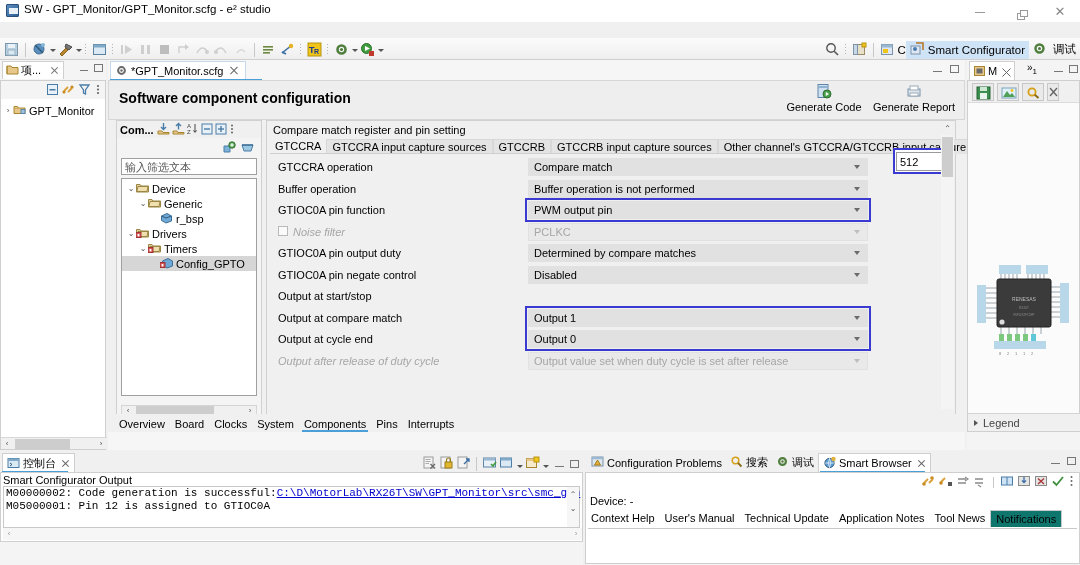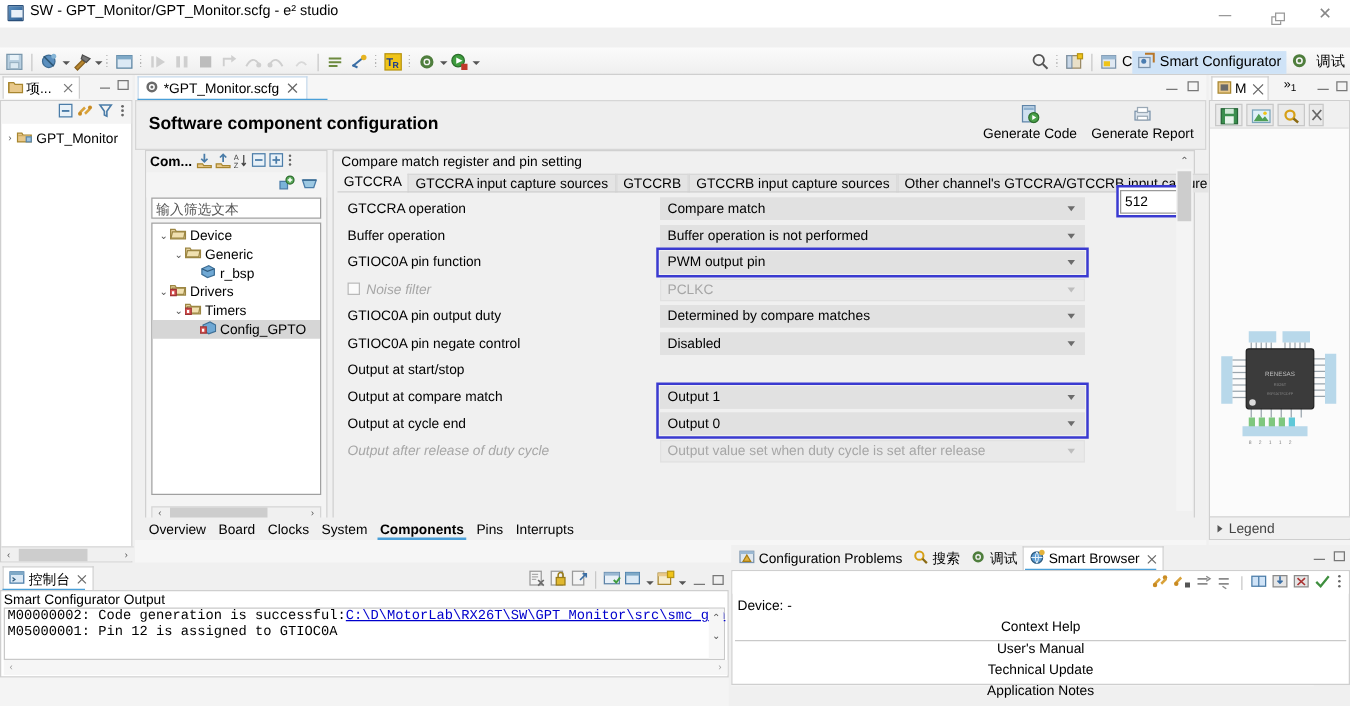--- a/index.html
+++ b/index.html
@@ -134,21 +134,21 @@
   .cfg-vscroll .ar { position:absolute; left:0; width:13px; height:13px; font-size:8px; text-align:center; line-height:13px; color:#555; background:#f0f0f0; }
   .cfg-vscroll .track { position:absolute; left:0; top:13px; width:13px; height:274px; background:#f4f4f4; }
   .cfg-vscroll .thumb { position:absolute; left:1px; top:2px; width:11px; height:40px; background:#cdcdcd; }
   .cfg-hscroll { position:absolute; left:158px; bottom:0px; width:690px; height:13px; background:#f0f0f0; }
   .cfg-hscroll .thumb { position:absolute; left:16px; top:1px; width:575px; height:11px; background:#cdcdcd; }
   .cfg-hscroll .ar { position:absolute; top:1px; width:13px; height:11px; font-size:8px; text-align:center; line-height:11px; color:#555; }
 
   .ed-bottomtabs { position:absolute; left:0; bottom:0; width:857px; height:18px; background:#f0f0f0; display:flex; align-items:flex-end; padding-left:6px; }
   .bt { font-size:11px; padding:0 5px; height:16px; line-height:16px; position:relative; }
   .bt.active:after { content:""; position:absolute; left:3px; right:3px; bottom:0; height:2px; background:#4a9fd8; }
-  .bt.active { font-weight:bold; }
+  .bt.active { font-weight:normal; }
 
   
   .pinview { position:absolute; left:967px; top:60px; width:113px; height:390px; background:#f4f4f4; }
   .pv2-tabbar { position:absolute; left:0; top:0; width:113px; height:20px; }
   .pv2-tab { position:absolute; left:2px; top:1px; height:19px; background:#fff; border:1px solid #cfcfcf;
       border-bottom:none; display:flex; align-items:center; padding:0 3px; }
   .pv2-tab .t { font-size:11px; margin-left:2px; }
   .pv2-more { position:absolute; left:60px; top:2px; font-size:10px; color:#000; }
   .pv2-wc { position:absolute; right:2px; top:5px; display:flex; gap:6px; }
   .pv2-body { position:absolute; left:0; top:20px; width:113px; height:352px; background:#fff; border:1px solid #cfcfcf; }
@@ -174,34 +174,34 @@
   .con-head { font-size:11px; padding:1px 0 0 2px; }
   .con-out { position:relative; margin:0 2px; height:42px; background:#fff; border:1px solid #c9c9c9; }
   .con-line { font-family:"Liberation Mono", monospace; font-size:11px; white-space:nowrap; padding-left:2px; line-height:13px; }
   .con-link { color:#0000cc; text-decoration:underline; }
   .con-vs { position:absolute; right:0; top:0; width:12px; height:40px; background:#f6f6f6; }
   .con-vs .ar { position:absolute; left:0; width:12px; height:11px; text-align:center; line-height:11px; font-size:8px; color:#555; }
   .con-hs { position:absolute; left:2px; bottom:1px; width:579px; height:12px; background:#f6f6f6; }
   .con-hs .ar { position:absolute; top:0; width:12px; height:11px; text-align:center; line-height:11px; font-size:8px; color:#999; }
 
   
-  .sbpanel { position:absolute; left:585px; top:436px; width:466px; height:113px; background:#f4f4f4; }
+  .sbpanel { position:absolute; left:585px; top:452px; width:466px; height:113px; background:#f4f4f4; }
   .sb-tabbar { position:absolute; left:0; top:0; width:495px; height:20px; background:#f0f0f0; }
   .sb-tabs { position:absolute; left:2px; top:1px; height:19px; display:flex; align-items:center; }
   .sb-tab { height:19px; display:flex; align-items:center; padding:0 4px; font-size:11px; }
   .sb-tab.active { background:#fff; border:1px solid #cfcfcf; border-bottom:none; }
   .sb-tab .clo { width:9px; height:9px; position:relative; margin-left:5px; }
   .sb-tab .clo:before,.sb-tab .clo:after { content:""; position:absolute; left:0; top:4px; width:9px; height:1px; background:#666; }
   .sb-tab .clo:before{transform:rotate(45deg);} .sb-tab .clo:after{transform:rotate(-45deg);}
   .sb-tab-under { position:absolute; top:19px; height:2px; background:#4a9fd8; }
   .sb-wc { position:absolute; right:4px; top:5px; display:flex; gap:7px; }
   .sb-body { position:absolute; left:0; top:20px; width:495px; height:92px; background:#fff; border:1px solid #cfcfcf; }
   .sb-toolrow { height:18px; display:flex; align-items:center; justify-content:flex-end; padding-right:4px; gap:3px; background:#fff; }
   .sb-device { font-size:11px; padding:4px 0 3px 4px; }
-  .sb-subtabs { display:flex; align-items:center; padding-left:0; height:18px;flex-direction:column; }
+  .sb-subtabs { display:flex; align-items:flex-start; padding-left:0; height:18px; }
   .sb-sub { font-size:11px; padding:0 5px; height:17px; line-height:17px; }
   .sb-sub.active { background:#0f766e; border:1px solid #c9c9c9; border-bottom:none; font-weight:normal; }
   .sb-subline { height:1px; background:#c9c9c9; margin:0 2px; }
 </style>
 </head>
 <body>
 
 <div class="app">
 
   <div class="titlebar">

